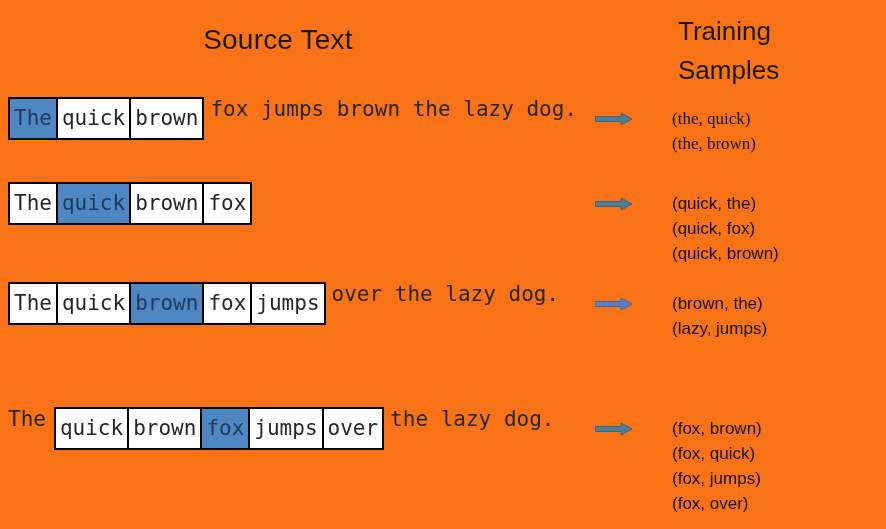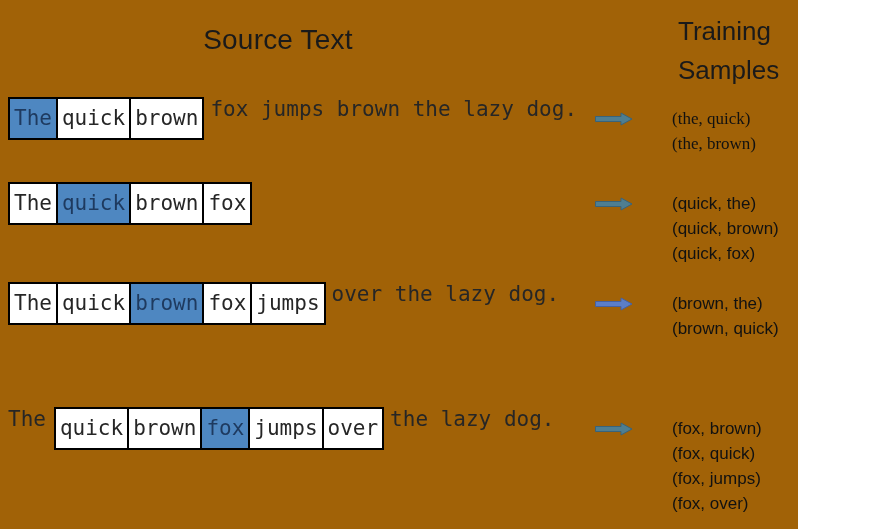--- a/index.html
+++ b/index.html
@@ -1,21 +1,21 @@
 <!DOCTYPE html>
 <html><head>
 <meta charset="utf-8">
 <style>
   html, body { margin: 0; padding: 0; }
   body { background: #ffffff; }
   .canvas {
     position: relative;
-    width: 798px;
+    width: 886px;
     height: 529px;
-    background: #a16207;
+    background: #f97316;
     overflow: hidden;
     font-family: "Liberation Sans", sans-serif;
   }
   .source-title {
     position: absolute;
     left: 178px;
     top: 24px;
     width: 200px;
     text-align: center;
     font-size: 28px;
@@ -92,30 +92,30 @@
       <div class="samples" style="top: 106px; font-family: Liberation Serif, serif;">
         <div class="sample-line">(the, quick)</div>
         <div class="sample-line">(the, brown)</div>
       </div>
       <div class="sentence" style="top: 182px;"><span class="tok tok-boxed">The</span><span class="tok tok-highlight">quick</span><span class="tok tok-boxed">brown</span><span class="tok tok-boxed">fox</span></div>
       <div class="arrow" style="top: 197px;"><svg width="38" height="14" viewBox="0 0 38 14">
           <polygon points="0.5,4.5 26,4.5 26,1 37,7 26,13 26,9.5 0.5,9.5" fill="#4E7E91" stroke="#3A6378" stroke-width="1"></polygon>
         </svg></div>
       <div class="samples" style="top: 191px;">
         <div class="sample-line">(quick, the)</div>
+        <div class="sample-line">(quick, fox)</div>
         <div class="sample-line">(quick, brown)</div>
-        <div class="sample-line">(quick, fox)</div>
       </div>
       <div class="sentence" style="top: 282px;"><span class="tok tok-boxed">The</span><span class="tok tok-boxed">quick</span><span class="tok tok-highlight">brown</span><span class="tok tok-boxed">fox</span><span class="tok tok-boxed">jumps</span><span class="tok tok-plain">over the lazy dog.</span></div>
       <div class="arrow" style="top: 297px;"><svg width="38" height="14" viewBox="0 0 38 14">
           <polygon points="0.5,4.5 26,4.5 26,1 37,7 26,13 26,9.5 0.5,9.5" fill="#5B7EC8" stroke="#46619F" stroke-width="1"></polygon>
         </svg></div>
       <div class="samples" style="top: 291px;">
         <div class="sample-line">(brown, the)</div>
-        <div class="sample-line">(brown, quick)</div>
+        <div class="sample-line">(lazy, jumps)</div>
       </div>
       <div class="sentence" style="top: 407px;"><span class="tok tok-plain">The</span><span class="tok tok-boxed">quick</span><span class="tok tok-boxed">brown</span><span class="tok tok-highlight">fox</span><span class="tok tok-boxed">jumps</span><span class="tok tok-boxed">over</span><span class="tok tok-plain">the lazy dog.</span></div>
       <div class="arrow" style="top: 422px;"><svg width="38" height="14" viewBox="0 0 38 14">
           <polygon points="0.5,4.5 26,4.5 26,1 37,7 26,13 26,9.5 0.5,9.5" fill="#4E7E91" stroke="#3A6378" stroke-width="1"></polygon>
         </svg></div>
       <div class="samples" style="top: 416px;">
         <div class="sample-line">(fox, brown)</div>
         <div class="sample-line">(fox, quick)</div>
         <div class="sample-line">(fox, jumps)</div>
         <div class="sample-line">(fox, over)</div>

